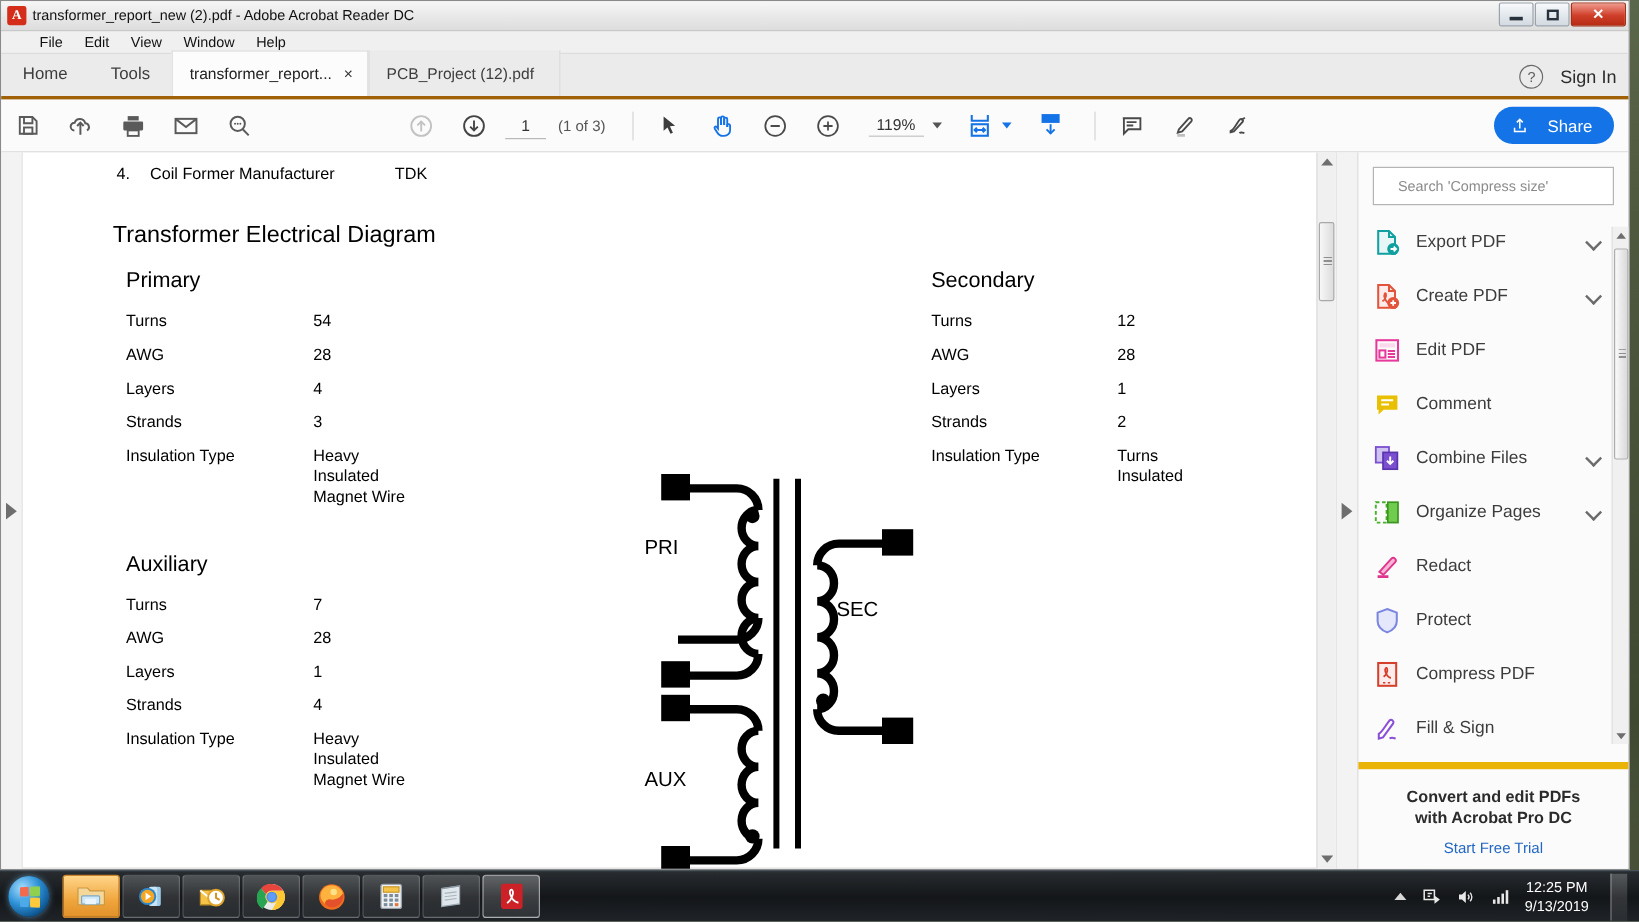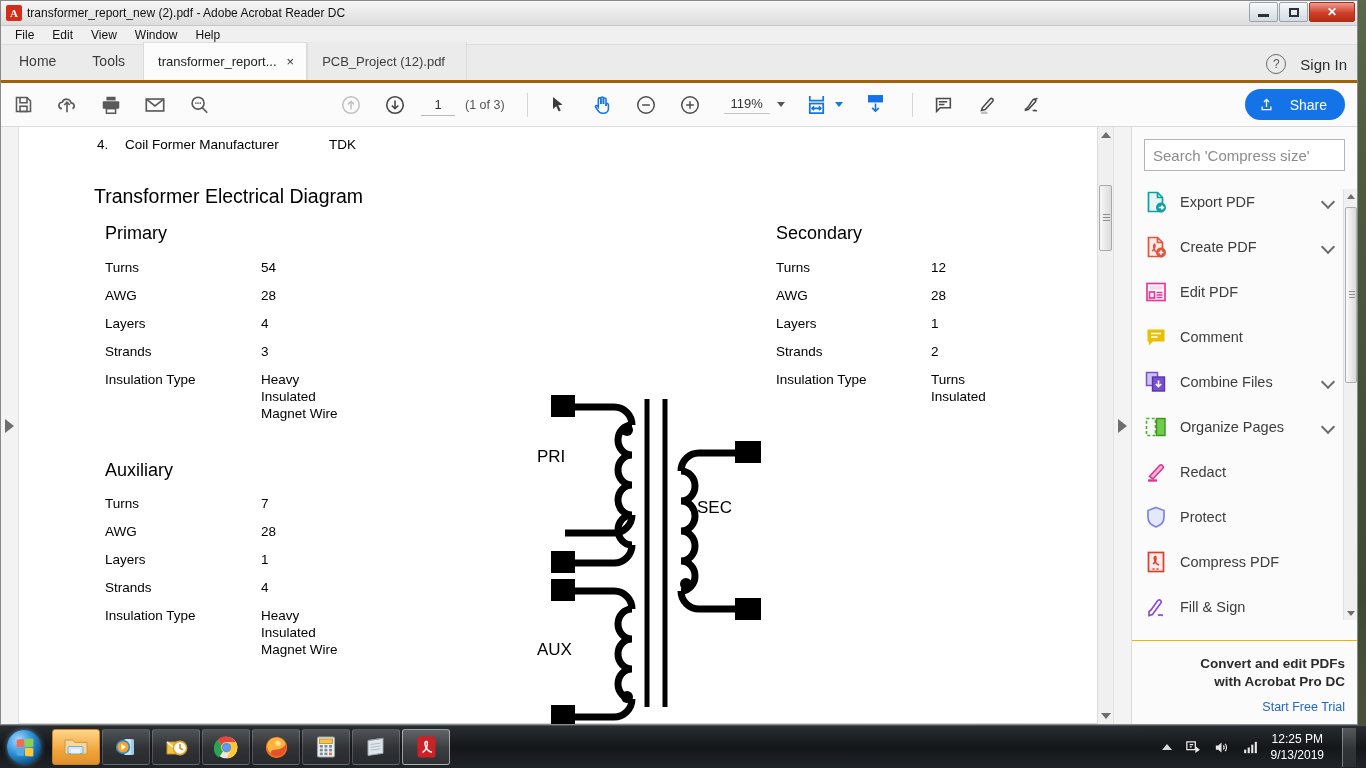--- a/index.html
+++ b/index.html
@@ -58,21 +58,21 @@
     background: linear-gradient(180deg, #f09a8e, #cf3f29 55%, #b72b14);
     border-color: #a33019; color: #fff; font-weight: bold; font-size: 12px;
   }
   .minimize-glyph { width: 11px; height: 3px; background: #27323c; margin-top: 6px; }
   .restore-glyph { width: 10px; height: 9px; border: 2px solid #27323c; position: relative; }
 
   
   .menubar {
     height: 19px; min-height: 19px; background: #f0f0f0;
     border-bottom: 1px solid #dcdcdc;
-    display: flex; align-items: center; padding-left: 6px; gap: 2px;
+    display: flex; align-items: center; padding-left: 24px; gap: 2px;
   }
   .menu-item { font-size: 12px; color: #111; padding: 2px 8px; }
 
   
   .tabstrip {
     height: 38px; min-height: 38px; background: #ebebeb;
     border-bottom: 3px solid #a16207;
     display: flex; align-items: flex-end; position: relative;
   }
   .nav-tab {
@@ -208,22 +208,22 @@
     display: flex; align-items: center; justify-content: center;
   }
   .tools-panel {
     width: 226px; min-width: 226px; background: #fbfbfb;
     border-left: 1px solid #dcdcdc;
     display: flex; flex-direction: column; position: relative;
   }
   .tools-search {
     margin: 12px 12px 8px 12px; height: 32px;
     border: 1px solid #b4b4b4; background: #fff;
-    display: flex; align-items: center; padding: 0 8px;
-    font-size: 15px; color: #8b8b8b;
+    display: flex; align-items: center; padding: 0 20px;
+    font-size: 12px; color: #8b8b8b;
   }
   .tools-list { flex: 1; overflow: hidden; position: relative; padding-right: 14px; }
   .tool-row {
     height: 45px; display: flex; align-items: center; gap: 12px;
     padding: 0 8px 0 12px;
   }
   .tool-label { flex: 1; font-size: 14.5px; color: #3c3c3c; }
   .tool-chev {
     width: 13px; height: 13px; position: relative;
   }
@@ -247,21 +247,21 @@
     position: absolute; left: 1px; width: 12px; top: 18px; height: 176px;
     background: linear-gradient(90deg, #fafafa, #d9d9d9);
     border: 1px solid #adadad; border-radius: 2px;
   }
   .ps-thumb::after {
     content: ""; position: absolute; left: 3px; top: 50%; margin-top: -4px;
     width: 6px; height: 8px;
     background: repeating-linear-gradient(180deg, #8f8f8f 0 1px, transparent 1px 3px);
   }
   .promo {
-    border-top: 1px solid #eab308; padding: 14px 12px 10px 12px; text-align: right;
+    border-top: 6px solid #eab308; padding: 14px 12px 10px 12px; text-align: center;
   }
   .promo-title { font-size: 13.5px; font-weight: bold; color: #2b2b2b; line-height: 1.35; }
   .promo-link { margin-top: 9px; font-size: 12.5px; color: #2267c4; }
 
   
   .taskbar {
     position: absolute; left: 0; bottom: 0; width: 1366px; height: 43px;
     background: linear-gradient(180deg, rgba(38,42,48,.93) 0%, rgba(18,20,24,.96) 52%, rgba(30,34,40,.95) 100%);
     border-top: 1px solid rgba(150,170,190,.35);
     display: flex; align-items: center;

